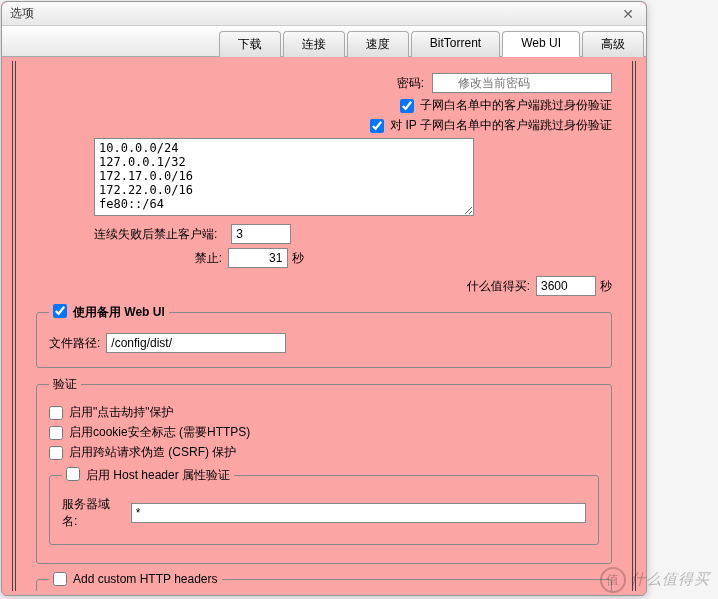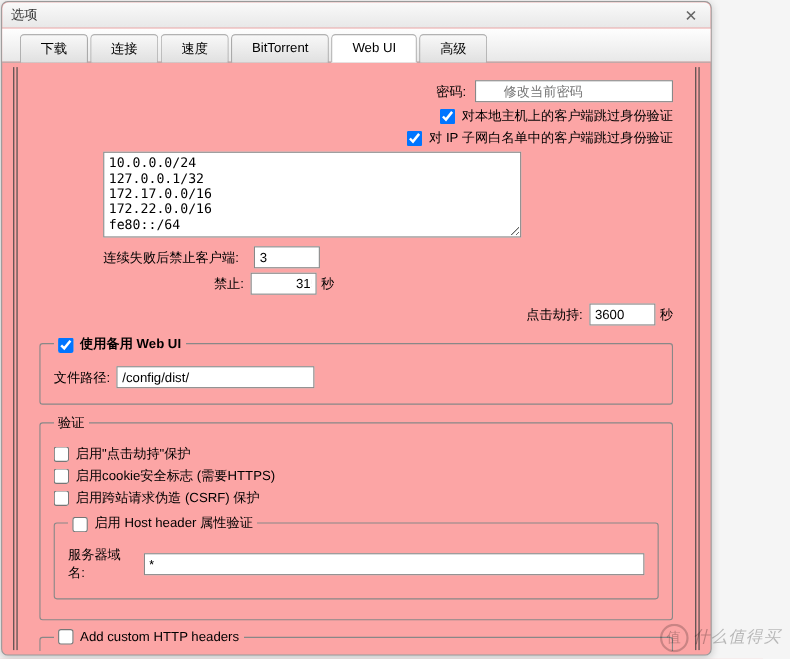--- a/index.html
+++ b/index.html
@@ -1,32 +1,32 @@
 <!DOCTYPE html>
 <html><head>
 <meta charset="utf-8">
 <style>
 * { box-sizing: border-box; margin: 0; padding: 0; }
 body { font-family: Arial, "Microsoft YaHei", sans-serif; font-size: 12px; background: #f5f5f5; width: 718px; height: 599px; overflow: hidden; position: relative; }
 .dialog { background: #fca5a5; border: 1px solid #999; border-radius: 6px; width: 646px; height: 595px; margin: 1px; box-shadow: 0 2px 8px rgba(0,0,0,0.2); display: flex; flex-direction: column; }
 .titlebar { background: linear-gradient(#fafafa,#e8e8e8); border-bottom: 1px solid #ccc; border-radius: 6px 6px 0 0; padding: 4px 8px; display: flex; justify-content: space-between; align-items: center; height: 24px; }
 .titlebar-title { font-size: 12px; color: #333; }
 .close-btn { cursor: pointer; font-size: 14px; color: #666; padding: 0 4px; }
-.tabs { display: flex; border-bottom: 1px solid #aaa; background: linear-gradient(#fefefe,#e8e8e8); padding-left: 16px; padding-top: 4px; }
+.tabs { display: flex; border-bottom: 1px solid #aaa; background: linear-gradient(#fefefe,#e8e8e8); padding-left: 4px; padding-top: 4px; justify-content: flex-end; }
 .tab { padding: 4px 18px; border: 1px solid #aaa; border-bottom: none; border-radius: 4px 4px 0 0; margin-right: 2px; background: linear-gradient(#f8f8f8,#e0e0e0); cursor: pointer; font-size: 12px; position: relative; top: 1px; }
 .tab.active { background: #fff; border-bottom: 1px solid #fff; font-weight: normal; }
 .content { flex: 1; overflow-y: auto; padding: 8px 20px; border-left: 4px double #444; border-right: 4px double #444; margin: 4px 10px; }
 .row { display: flex; align-items: center; margin: 4px 0; }
 .label { text-align: right; margin-right: 8px; min-width: 50px; }
 .label-wide { text-align: left; margin-right: 8px; min-width: 130px; }
 input[type="text"], input[type="password"] { border: 1px solid #888; padding: 2px 4px; font-size: 12px; font-family: inherit; }
 input[type="checkbox"] { margin-right: 6px; width: 14px; height: 14px; }
 textarea { border: 1px solid #888; font-family: monospace; font-size: 12px; padding: 2px 4px; width: 380px; height: 78px; resize: both; }
 fieldset { border: 1px solid #888; border-radius: 3px; margin: 8px 0; padding: 8px 12px 10px; }
-legend { padding: 0 4px; display: flex; align-items: flex-end; }
+legend { padding: 0 4px; display: flex; align-items: flex-start; }
 .suffix { margin-left: 4px; }
 .indent { margin-left: 28px; justify-content: flex-end; }
 .checkbox-row { display: flex; align-items: center; margin: 3px 0; }
 .watermark { position: absolute; right: 8px; bottom: 6px; font-size: 15px; color: rgba(0,0,0,0.25); font-style: italic; pointer-events: none; letter-spacing: 1px; }
 .watermark-circle { display:inline-block; width:26px; height:26px; border:2px solid rgba(0,0,0,0.2); border-radius:50%; text-align:center; line-height:22px; font-size:13px; font-style:normal; margin-right:4px; vertical-align:middle;}
 </style>
 </head>
 <body>
 
 <div class="dialog">
@@ -44,21 +44,21 @@
   </div>
   <div class="content">
 
     <div class="row indent">
       <span class="label">密码:</span>
       <input type="text" style="width: 180px; padding-left: 25px;" placeholder="修改当前密码">
     </div>
 
     <div class="checkbox-row indent">
       <input type="checkbox" checked="" style="">
-      <span>对本地主机上的客户端跳过身份验证</span>
+      <span>子网白名单中的客户端跳过身份验证</span>
     </div>
 
     <div class="checkbox-row indent">
       <input type="checkbox" checked="" style="">
       <span>对 IP 子网白名单中的客户端跳过身份验证</span>
     </div>
 
     <div class="row" style="margin-left:58px">
       <textarea style="">10.0.0.0/24
 127.0.0.1/32
@@ -72,21 +72,21 @@
       <input type="text" style="width: 60px; margin-left: 6px;" value="3">
     </div>
 
     <div class="row" style="margin-left:58px">
       <span style="text-align:right;width:128px">禁止:</span>
       <input type="text" style="width: 60px; margin-left: 6px; padding-left: 40px;" value="31536">
       <span class="suffix">秒</span>
     </div>
 
     <div class="row indent" style="margin-top:8px">
-      <span>点击劫持:</span>
+      <span>什么值得买:</span>
       <input type="text" style="width: 60px; margin-left: 6px;" value="3600">
       <span class="suffix">秒</span>
     </div>
 
     <fieldset>
       <legend>
         <input type="checkbox" checked="" style="">
         <span style="font-weight:bold">使用备用 Web UI</span>
       </legend>
       <div class="row">

